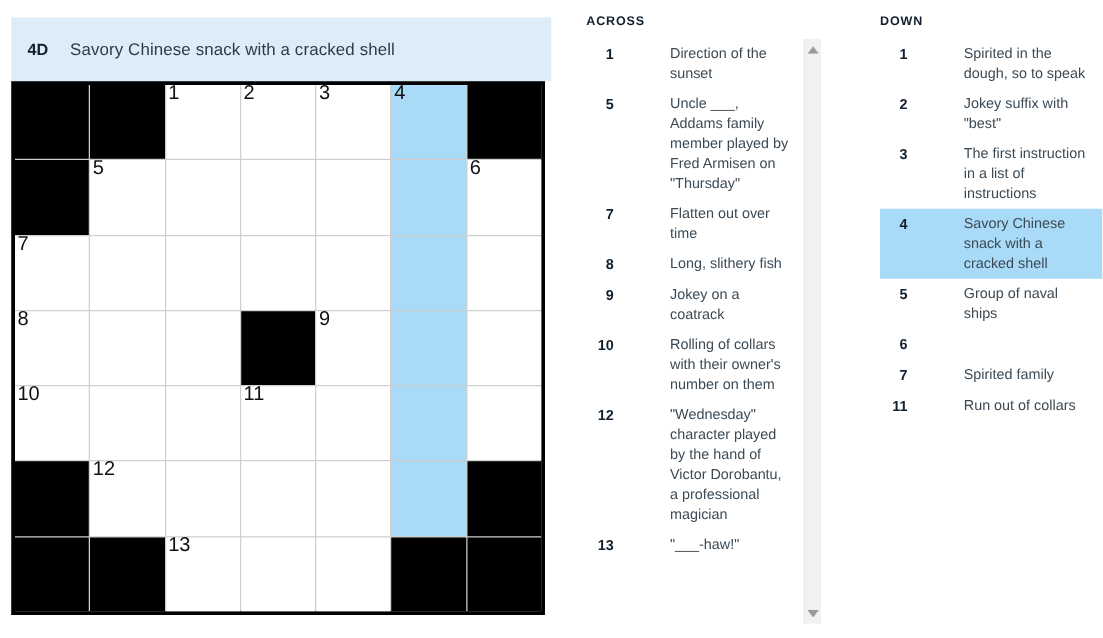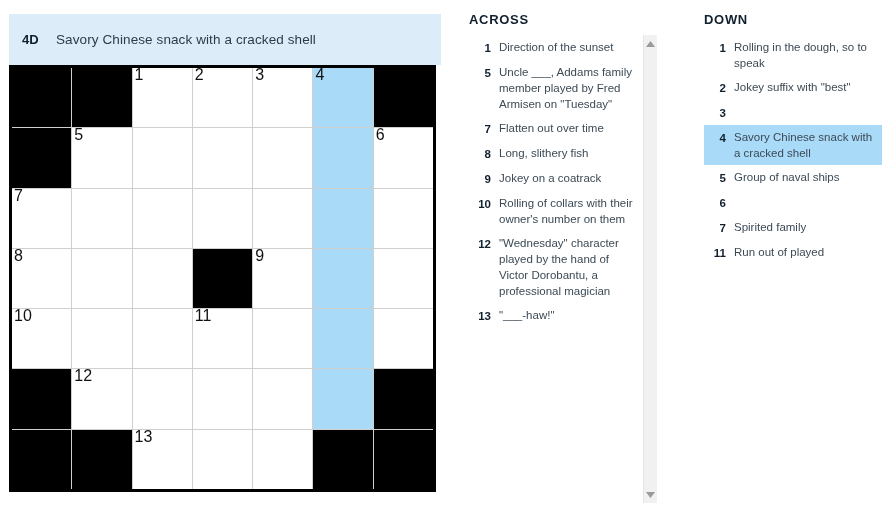--- a/index.html
+++ b/index.html
@@ -79,21 +79,21 @@
 
   
   .clue-panel {
     position: absolute;
     top: 12px;
   }
   #across-panel { left: 469px; width: 188px; }
   #down-panel   { left: 704px; width: 180px; }
 
   .clue-heading {
-    font-size: 13px;
+    font-size: 10px;
     font-weight: bold;
     letter-spacing: 0.7px;
     color: #12202e;
     margin: 0 0 8px 0;
     text-transform: uppercase;
   }
 
   .clue-scroller {
     position: relative;
     height: 468px;
@@ -125,20 +125,21 @@
     font-size: 11.5px;
     font-weight: bold;
     color: #12202e;
     line-height: 16px;
     padding-top: 1px;
   }
   .clue-item .ctext {
     font-size: 11.5px;
     line-height: 16px;
     color: #3c4a55;
+    margin-left: 37px;
   }
   .clue-item.selected { background: #a9daf8; }
   .clue-item.cursor-marker::before {
     content: "";
     position: absolute;
     left: -8px;
     top: 2px;
     bottom: 2px;
     width: 7px;
     background: #a9daf8;
@@ -262,21 +263,21 @@
 <div class="clue-panel" id="across-panel">
   <div class="clue-heading">ACROSS</div>
   <div class="clue-scroller">
     <ul class="clue-list" id="across-list">
         <li class="clue-item cursor-marker">
           <span class="cnum">1</span>
           <span class="ctext">Direction of the sunset</span>
         </li>
         <li class="clue-item">
           <span class="cnum">5</span>
-          <span class="ctext">Uncle ___, Addams family member played by Fred Armisen on "Tuesday"</span>
+          <span class="ctext">Uncle ___, Addams family member played by Fred Armisen on "Thursday"</span>
         </li>
         <li class="clue-item">
           <span class="cnum">7</span>
           <span class="ctext">Flatten out over time</span>
         </li>
         <li class="clue-item">
           <span class="cnum">8</span>
           <span class="ctext">Long, slithery fish</span>
         </li>
         <li class="clue-item">
@@ -311,44 +312,45 @@
     </div>
   </div>
 </div>
 
 <div class="clue-panel" id="down-panel">
   <div class="clue-heading">DOWN</div>
   <div class="clue-scroller">
     <ul class="clue-list" id="down-list">
         <li class="clue-item">
           <span class="cnum">1</span>
-          <span class="ctext">Rolling in the dough, so to speak</span>
+          <span class="ctext">Spirited in the dough, so to speak</span>
         </li>
         <li class="clue-item">
           <span class="cnum">2</span>
           <span class="ctext">Jokey suffix with "best"</span>
         </li>
         <li class="clue-item">
           <span class="cnum">3</span>
+          <span class="ctext">The first instruction in a list of instructions</span>
         </li>
         <li class="clue-item selected">
           <span class="cnum">4</span>
           <span class="ctext">Savory Chinese snack with a cracked shell</span>
         </li>
         <li class="clue-item">
           <span class="cnum">5</span>
           <span class="ctext">Group of naval ships</span>
         </li>
         <li class="clue-item">
           <span class="cnum">6</span>
         </li>
         <li class="clue-item">
           <span class="cnum">7</span>
           <span class="ctext">Spirited family</span>
         </li>
         <li class="clue-item">
           <span class="cnum">11</span>
-          <span class="ctext">Run out of played</span>
+          <span class="ctext">Run out of collars</span>
         </li>
       </ul>
 
   </div>
 </div>
 
 </body></html>

